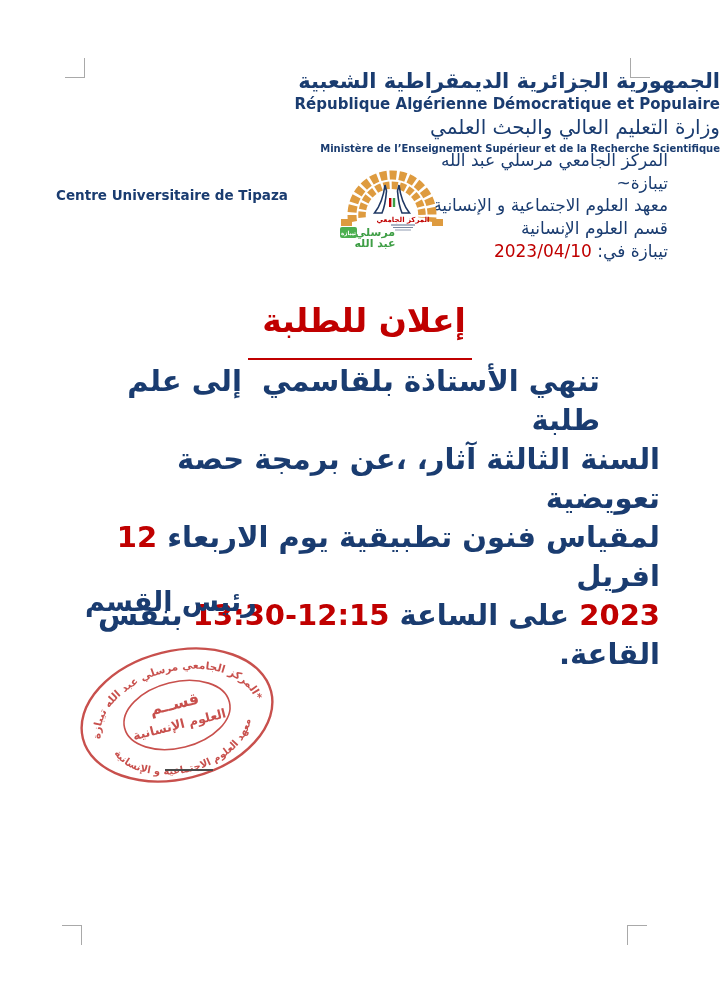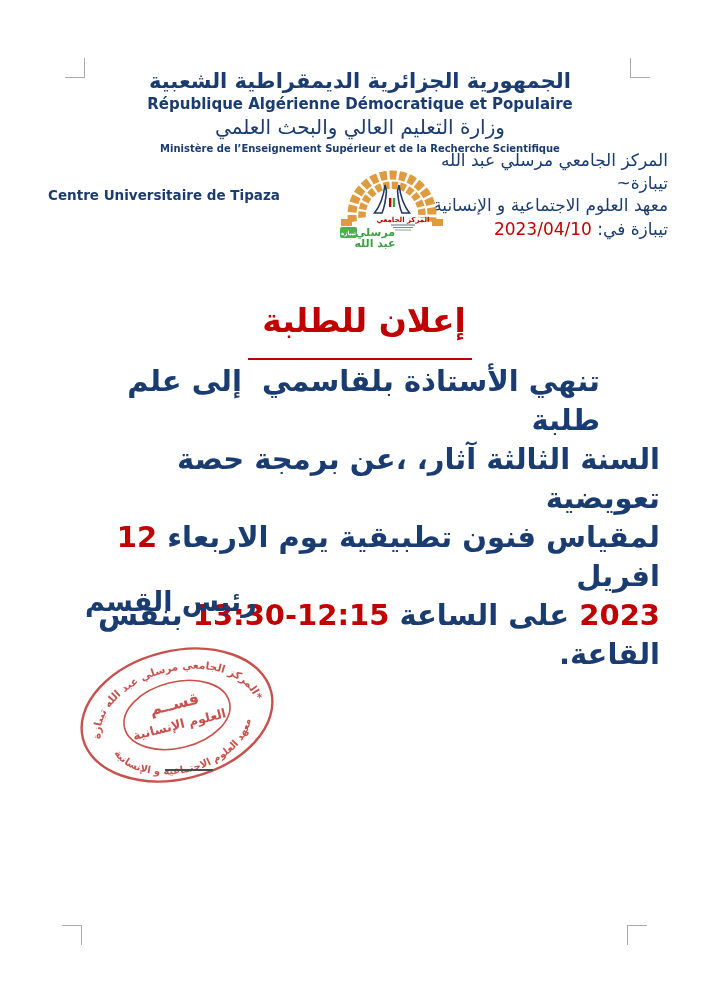--- a/index.html
+++ b/index.html
@@ -19,28 +19,28 @@
     overflow:hidden;
     font-family:"DejaVu Sans","Liberation Sans",sans-serif;
   }
   
   .mark{position:absolute;width:20px;height:20px;}
   .mark.tl{left:65px;top:58px;border-right:1px solid var(--mark);border-bottom:1px solid var(--mark);}
   .mark.tr{left:630px;top:58px;border-left:1px solid var(--mark);border-bottom:1px solid var(--mark);}
   .mark.bl{left:62px;top:925px;border-right:1px solid var(--mark);border-top:1px solid var(--mark);}
   .mark.br{left:627px;top:925px;border-left:1px solid var(--mark);border-top:1px solid var(--mark);}
 
-  .header{position:absolute;left:0;top:68px;width:720px;text-align:center;color:var(--navy);}
+  .header{position:absolute;left:0;top:68px;width:720px;text-align:right;color:var(--navy);}
   .h-ar1{font-size:21px;font-weight:bold;line-height:27px;}
   .h-fr1{font-size:15px;font-weight:bold;line-height:19px;}
   .h-ar2{font-size:20px;font-weight:normal;line-height:26px;}
   .h-fr2{font-size:10px;font-weight:bold;line-height:18px;}
 
   .left-block{
-    position:absolute;left:48px;top:153px;
+    position:absolute;left:56px;top:153px;
     color:var(--navy);font-size:13.5px;font-weight:bold;line-height:17px;
     text-align:left;white-space:pre-wrap;
   }
   .right-block{
     position:absolute;right:52px;top:149px;
     direction:rtl;text-align:right;
     color:var(--navy);font-size:17px;font-weight:normal;line-height:22.5px;
   }
   .date-line{margin-top:1px;}
   .date-value{color:var(--red);unicode-bidi:isolate;}
@@ -94,20 +94,21 @@
   </div>
 
   <div class="left-block">
     <div>Centre Universitaire de Tipaza</div>
   </div>
 
   <div class="right-block">
     <div>المركز الجامعي مرسلي عبد الله</div>
     <div>تيبازة~</div>
     <div>معهد العلوم الاجتماعية و الإنسانية</div>
+    <div>قسم العلوم الإنسانية</div>
     <div class="date-line"><span>تيبازة في: </span><span class="date-value" dir="ltr">2023/04/10</span></div>
   </div>
 
   <svg class="logo" viewBox="0 0 110 80">
 
     <path d="M15.6,52.9 A40,40 0 1 1 94.4,52.9" fill="none" stroke="#DE9B3F" stroke-width="9" stroke-dasharray="7 2.6"></path>
     <path d="M25.1,48.6 A30,30 0 1 1 84.9,48.6" fill="none" stroke="#DE9B3F" stroke-width="7.5" stroke-dasharray="6 2.2"></path>
     <rect x="4" y="50" width="11" height="7" fill="#DE9B3F"></rect>
     <rect x="95" y="50" width="11" height="7" fill="#DE9B3F"></rect>
 

